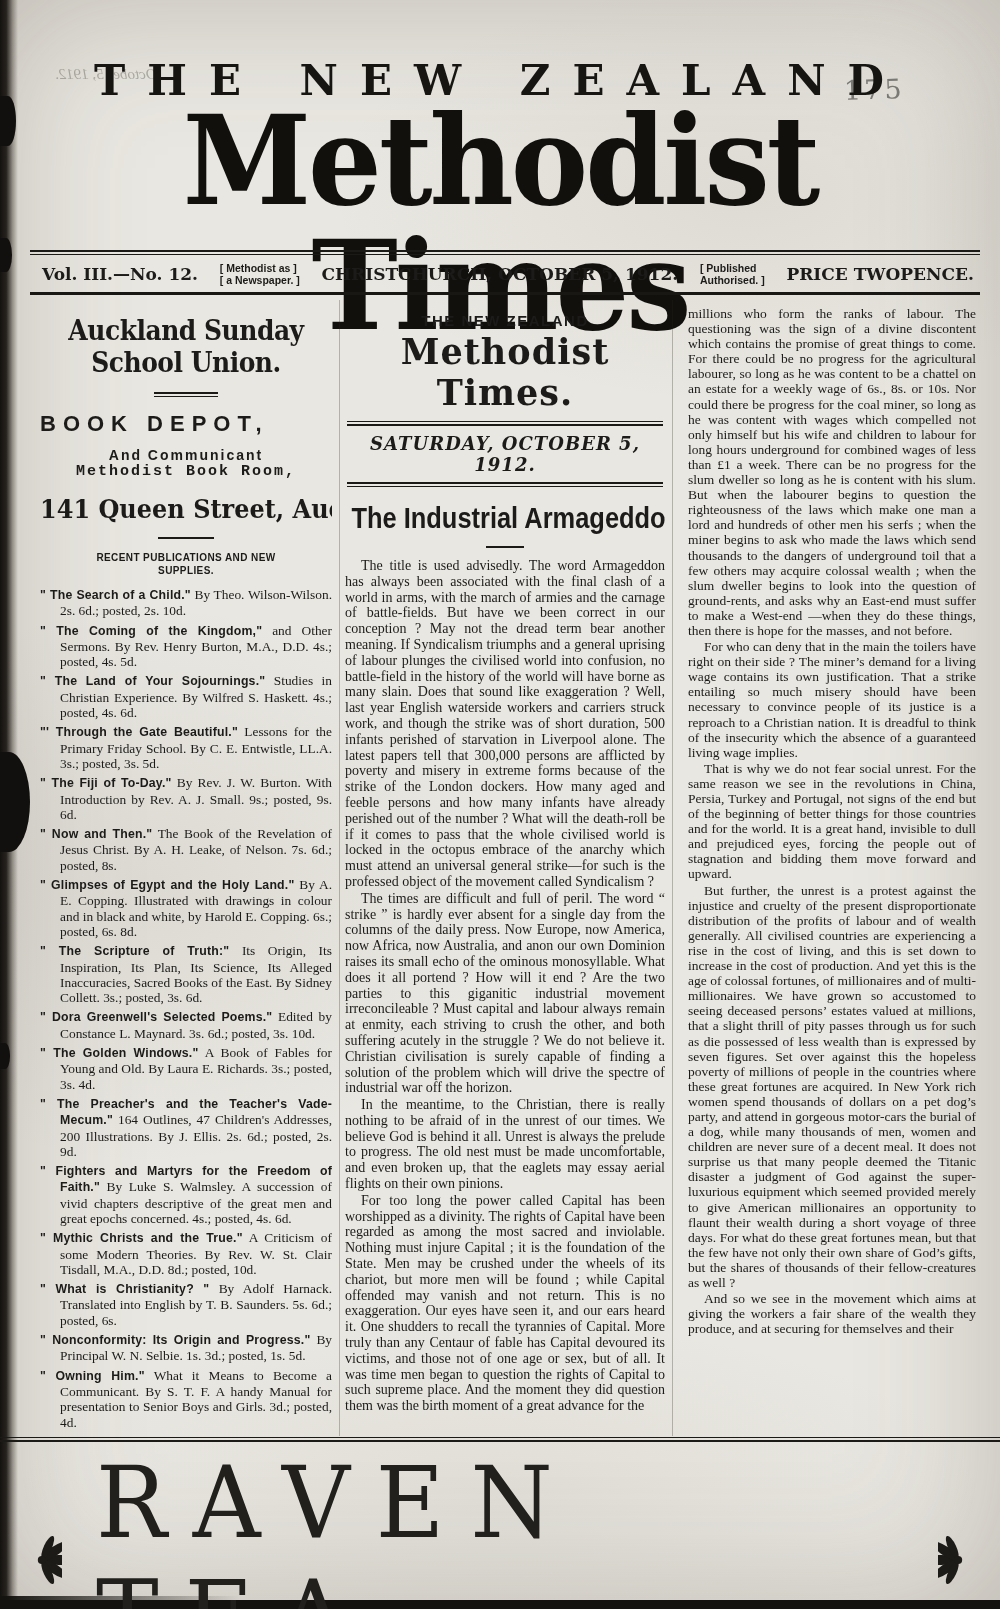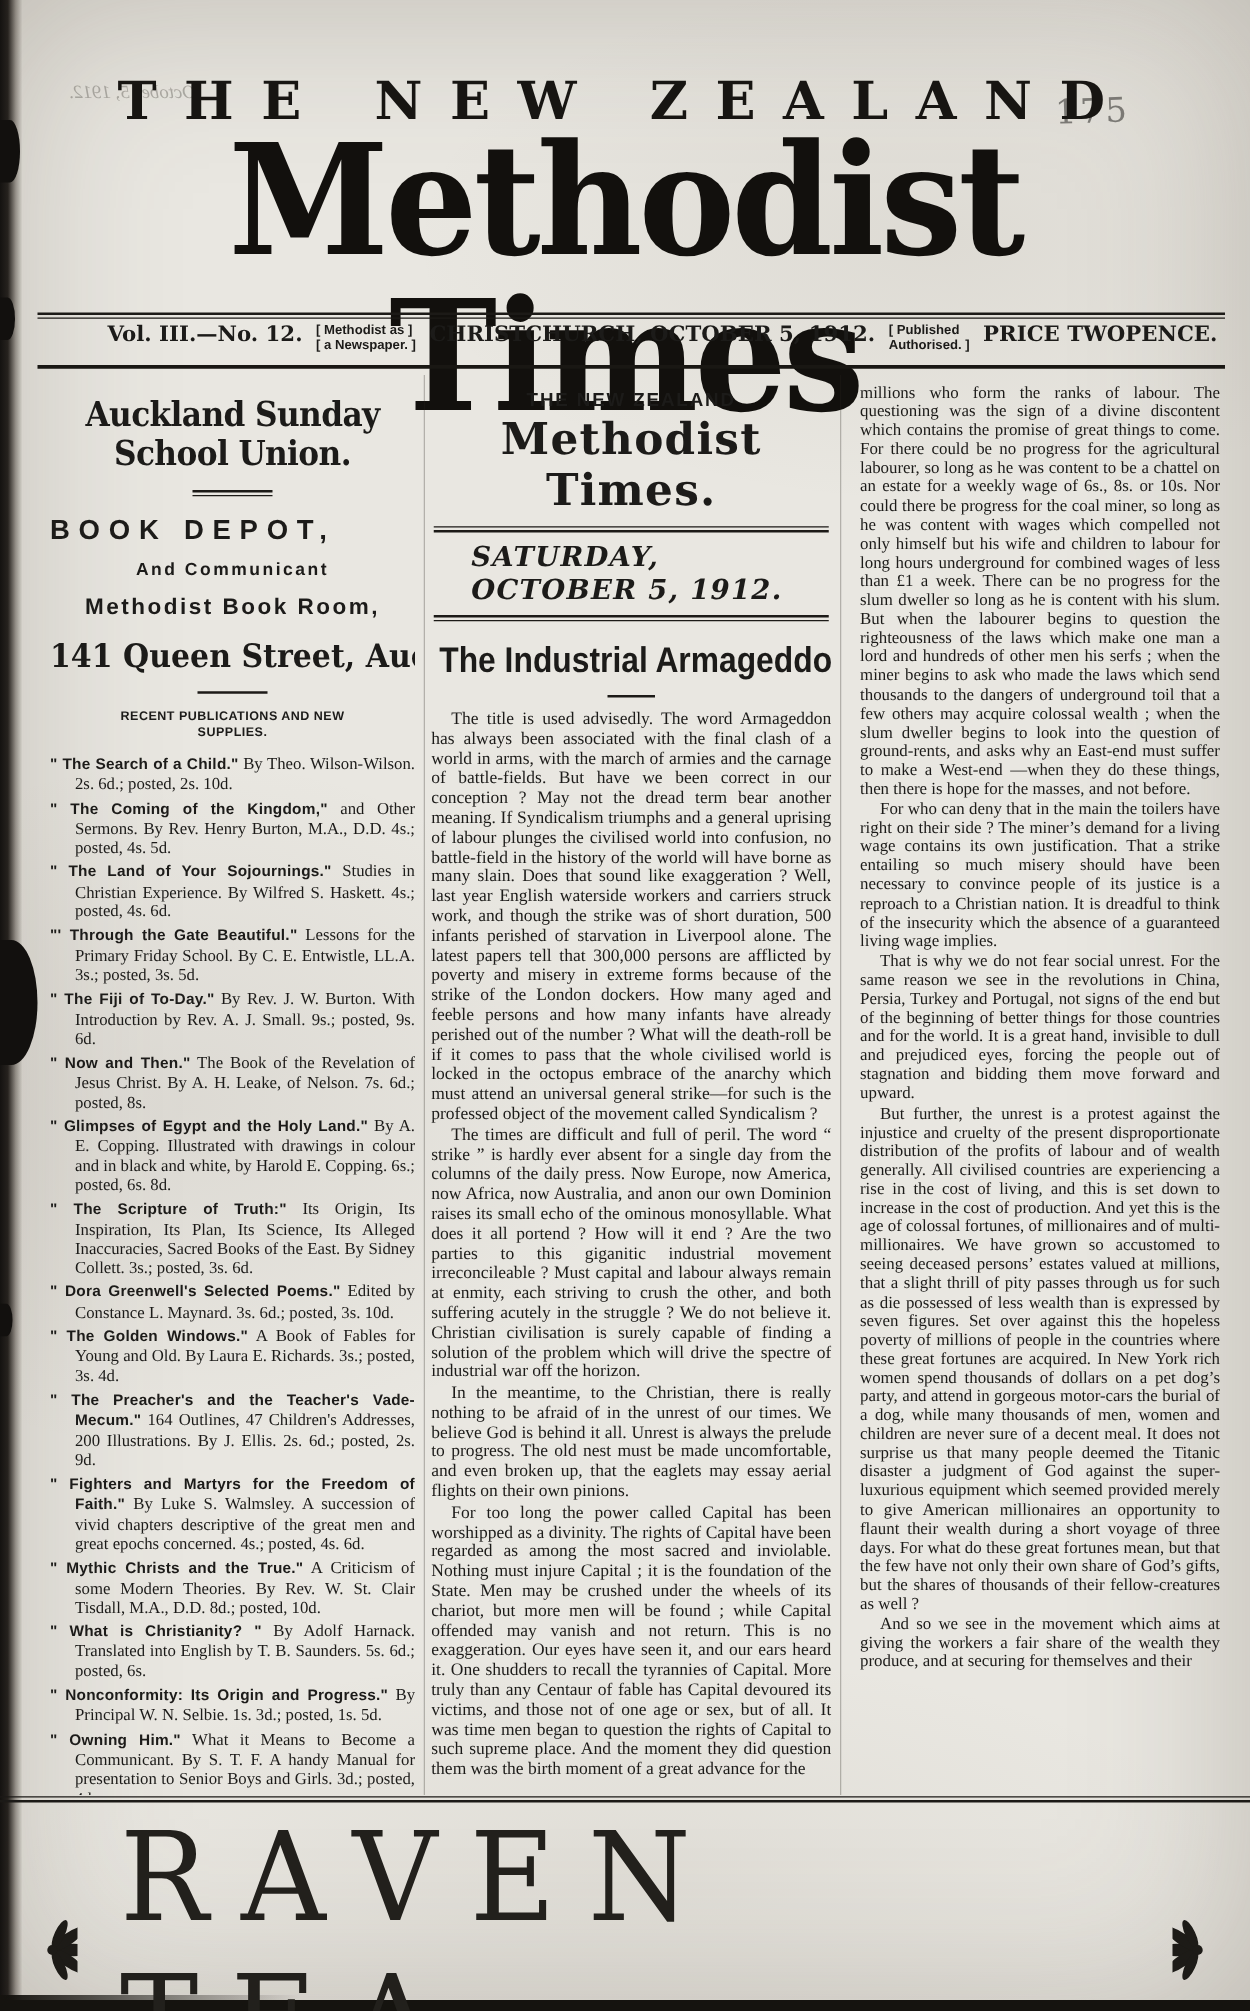--- a/index.html
+++ b/index.html
@@ -35,21 +35,21 @@
   
   .masthead { position:absolute; left:0; right:0; top:56px; text-align:center; }
   .masthead-kicker { font-family:"DejaVu Serif",serif; font-weight:bold; font-size:42px;
     letter-spacing:22px; color:#171512; }
   .masthead-title { font-family:"DejaVu Serif",serif; font-weight:bold; font-size:116px;
     line-height:1.02; letter-spacing:-3px; color:#12100d; transform:scaleY(1.06); }
   .rule-double { position:absolute; left:30px; right:20px; top:250px; height:5px;
     border-top:2px solid #1c1a17; border-bottom:1px solid #1c1a17; }
   
   .dateline { position:absolute; left:42px; right:26px; top:258px; height:32px;
-    display:flex; align-items:flex-start; justify-content:space-between;margin-left:44px; }
+    display:flex; align-items:center; justify-content:space-between; }
   .dl-volume, .dl-citydate, .dl-price { font-family:"DejaVu Serif",serif; font-weight:bold; font-size:17px; }
   .dl-small { font-family:"Liberation Sans",sans-serif; font-weight:bold; font-size:10.5px;
     line-height:1.15; text-align:left; }
   .rule-heavy { position:absolute; left:30px; right:20px; top:292px; height:3px; background:#191713; }
 
   
   .columns { position:absolute; left:40px; right:24px; top:300px; height:1136px;
     display:grid; grid-template-columns:292px 13px 320px 13px 1fr; overflow:hidden; }
   .vrule { position:relative; }
   .vrule::before { content:""; position:absolute; left:50%; top:0; bottom:0; width:1px;
@@ -58,40 +58,40 @@
 
   
   .ad-title { font-family:"DejaVu Serif",serif; font-weight:bold; font-size:25px; text-align:center;
     letter-spacing:-0.5px; transform:scaleY(1.1); margin-top:18px; }
   .short-double { width:64px; margin:16px auto 14px auto; height:5px;
     border-top:2px solid #1c1a17; border-bottom:1px solid #1c1a17; }
   .ad-book-depot { font-family:"Liberation Sans",sans-serif; font-weight:bold; font-size:22px;
     letter-spacing:7px; text-align:left; }
   .ad-authorised { font-family:"Liberation Sans",sans-serif; font-weight:bold; font-size:14px;
     letter-spacing:2px; text-align:center; margin-top:10px; }
-  .ad-book-room { font-family:Liberation Sans, sans-serif; font-weight:bold; font-size:18px;
-    letter-spacing:2px; text-align:center; margin-top:12px; white-space:nowrap; }
+  .ad-book-room { font-family:Liberation Mono, monospace; font-weight:bold; font-size:15px;
+    letter-spacing:2px; text-align:center; white-space:nowrap; }
   .ad-street { font-family:"DejaVu Serif",serif; font-weight:bold; font-size:24px; text-align:center;
     transform:scaleY(1.08); margin-top:14px; white-space:nowrap; }
   .short-rule { width:56px; margin:14px auto 12px auto; border-top:2px solid #1c1a17; }
   .ad-section-heading { font-family:"Liberation Sans",sans-serif; font-weight:bold; font-size:10px;
     text-align:center; line-height:1.3; letter-spacing:0.4px; margin-bottom:10px; }
   .book-list { list-style:none; }
   .book-list li { font-size:13.4px; line-height:15.3px; text-align:justify;
     padding-left:20px; text-indent:-20px; margin-bottom:4px; }
   .book-list b { font-family:"Liberation Sans",sans-serif; font-size:12.3px; letter-spacing:0.2px; }
 
   
   .mc-kicker { font-family:"Liberation Sans",sans-serif; font-weight:bold; font-size:15px;
     letter-spacing:1.5px; text-align:center; margin-top:12px; }
   .mc-title { font-family:"DejaVu Serif",serif; font-weight:bold; font-size:35px; text-align:center;
     letter-spacing:1px; margin-top:2px; }
   .mc-double { height:5px; border-top:1px solid #1c1a17; border-bottom:2px solid #1c1a17; margin:8px 2px 0 2px; }
-  .mc-date { font-family:"DejaVu Serif",serif; font-weight:bold; font-style:italic; font-size:22px;
-    text-align:left; letter-spacing:1px; margin-top:7px;margin-left:32px; }
+  .mc-date { font-family:"DejaVu Serif",serif; font-weight:bold; font-style:italic; font-size:18px;
+    text-align:center; letter-spacing:1px; margin-top:7px; }
   .mc-double2 { height:5px; border-top:2px solid #1c1a17; border-bottom:1px solid #1c1a17; margin:7px 2px 0 2px; }
   .headline { font-family:"Liberation Sans",sans-serif; font-weight:bold; font-size:26.5px;
     text-align:center; white-space:nowrap; transform:scaleX(0.96) scaleY(1.08); margin-top:16px; }
   .headline-rule { width:38px; margin:12px auto 10px auto; border-top:2px solid #1c1a17; }
 
   .body-text p { text-align:justify; text-indent:16px; }
   .col-mid .body-text p { font-size:14.0px; line-height:15.8px; margin-bottom:1px; }
   .col-right { padding-left:10px; }
   .col-right .body-text { margin-top:6px; }
   .col-right .body-text p { font-size:13.5px; line-height:15.1px; margin-bottom:1px; }

